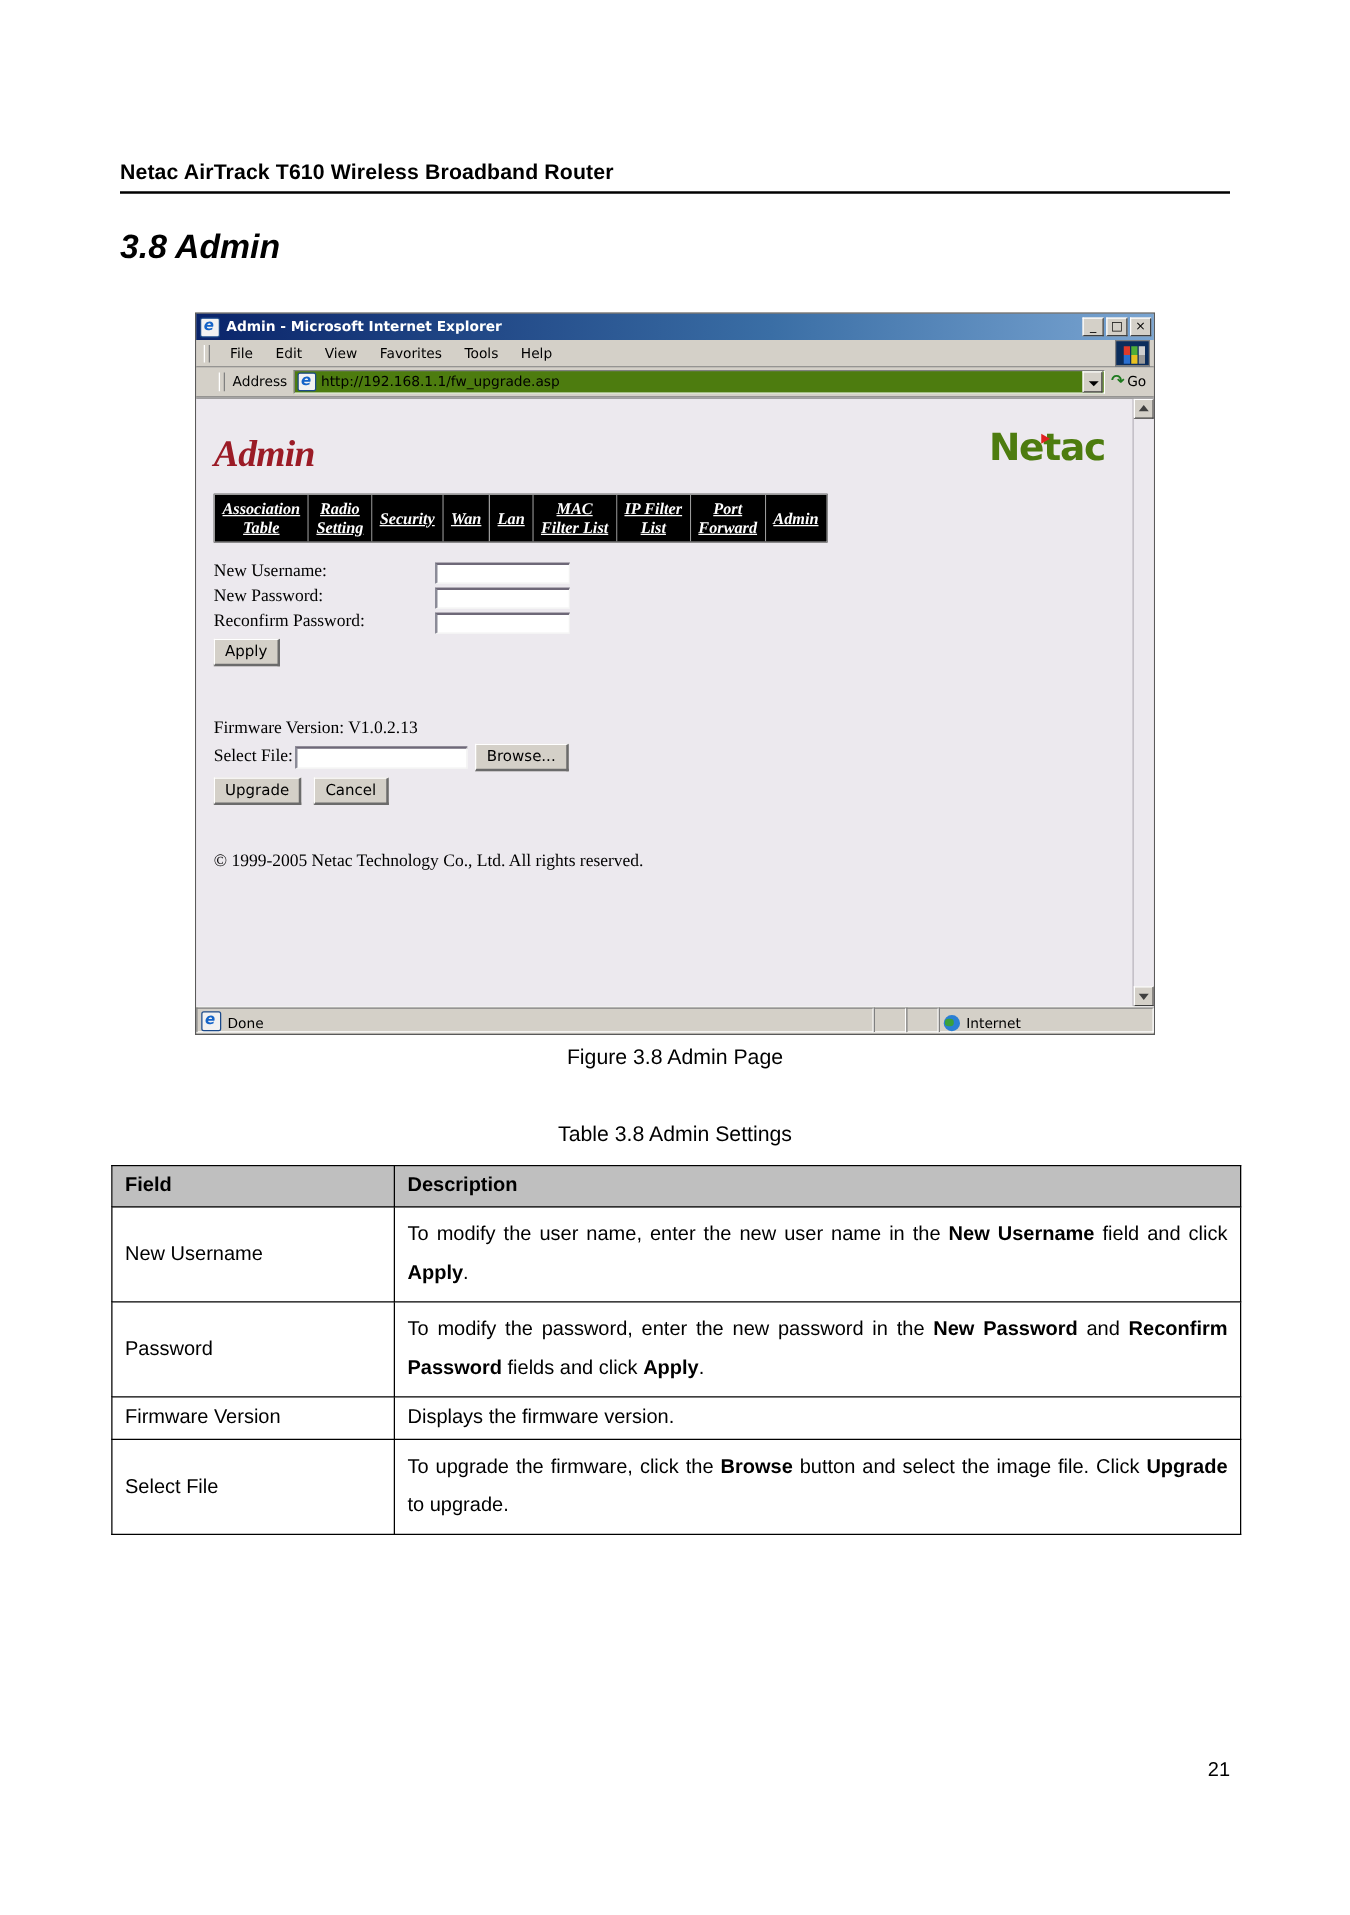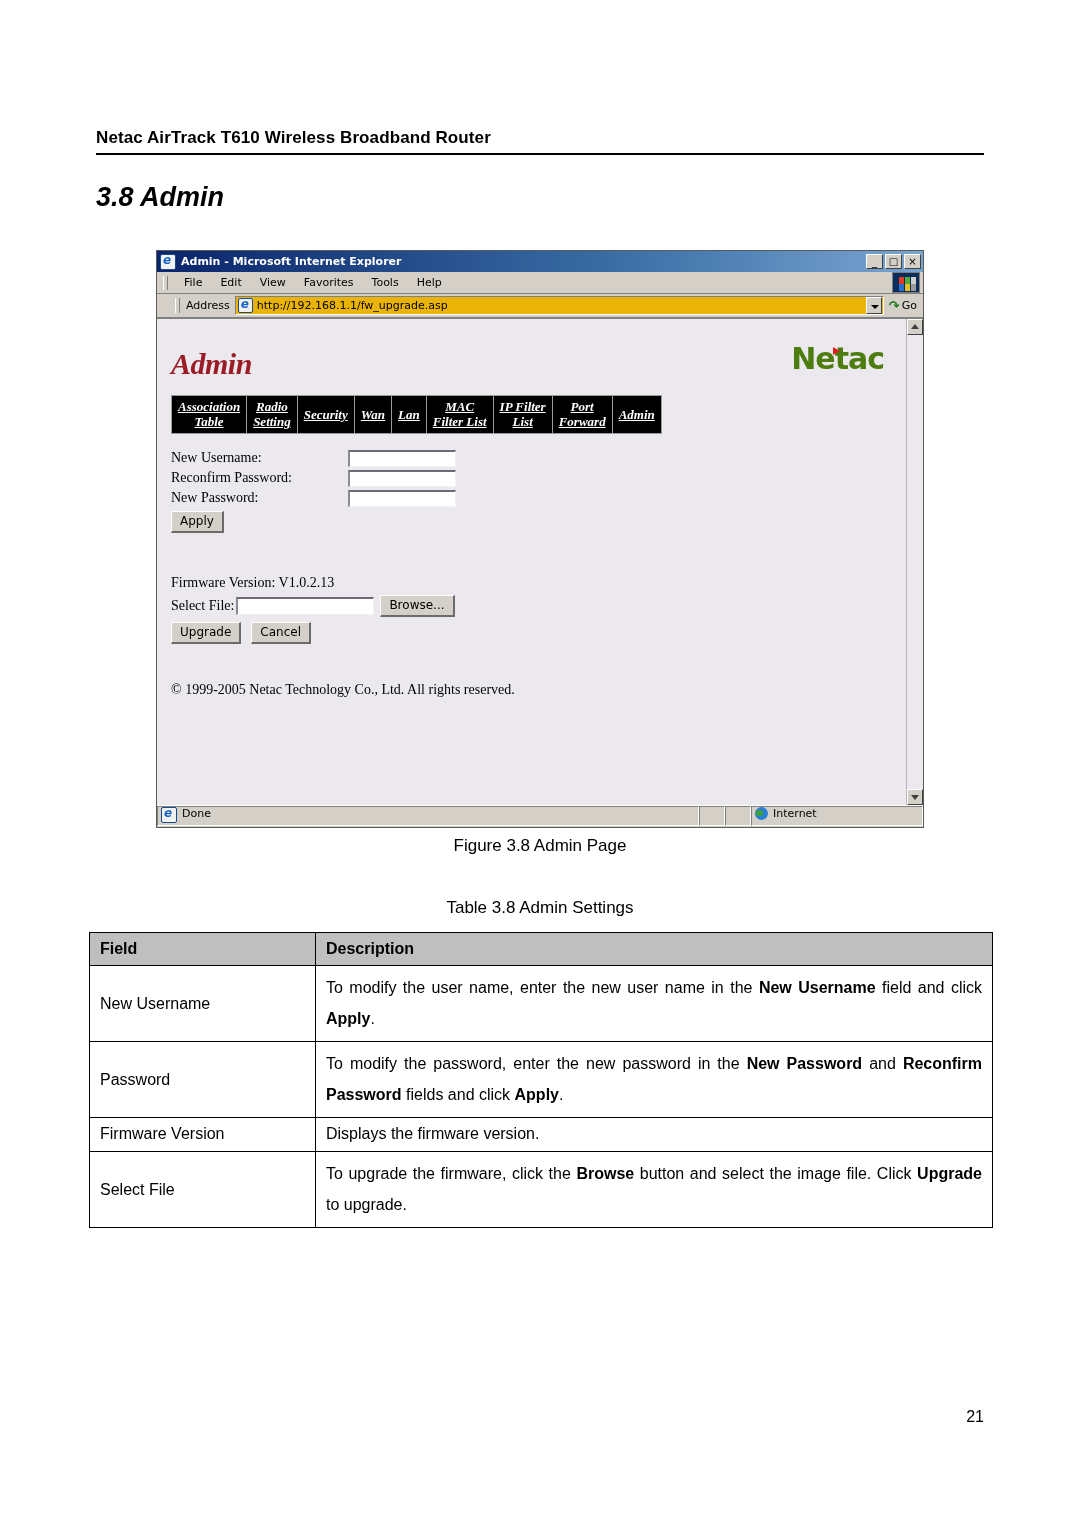--- a/index.html
+++ b/index.html
@@ -162,21 +162,21 @@
   .addrbar .agrip {
     width: 3px; height: 15px;
     border-left: 1px solid #fff;
     border-right: 1px solid #808080;
     margin-right: 6px;
   }
   .addrbar .alabel { font-size: 11px; margin-right: 5px; white-space: nowrap; }
   .addrfield {
     flex: 1 1 auto;
     height: 19px;
-    background: #eab308;
+    background: #4d7c0f;
     border-top: 1px solid #808080;
     border-left: 1px solid #808080;
     border-right: 1px solid #fff;
     border-bottom: 1px solid #fff;
     display: flex;
     align-items: center;
     padding: 0 0 0 2px;
     box-sizing: border-box;
     min-width: 0;
   }
@@ -380,21 +380,21 @@
     border-top: 1px solid #fff;
     box-sizing: border-box;
     font-family: "DejaVu Sans", sans-serif;
   }
   .stpanel {
     border-top: 1px solid #808080;
     border-left: 1px solid #808080;
     border-right: 1px solid #fff;
     border-bottom: 1px solid #fff;
     display: flex;
-    align-items: flex-start;
+    align-items: flex-end;
     padding: 0 3px;
     font-size: 11px;
     box-sizing: border-box;
   }
   .stpanel.grow { flex: 1 1 auto; min-width: 0; }
   .stpanel.small { width: 26px; }
   .stpanel.zone { width: 172px; }
   .globe {
     width: 13px; height: 13px;
     border-radius: 50%;
@@ -568,25 +568,25 @@
           <span>Admin</span>
         </div>
       </div>
 
       <div class="formarea">
         <div class="frow">
           <span class="flabel">New Username:</span>
           <span class="ftext"></span>
         </div>
         <div class="frow">
+          <span class="flabel">New Password:</span>
+          <span class="ftext"></span>
+        </div>
+        <div class="frow">
           <span class="flabel">Reconfirm Password:</span>
-          <span class="ftext"></span>
-        </div>
-        <div class="frow">
-          <span class="flabel">New Password:</span>
           <span class="ftext"></span>
         </div>
         <div class="apply-wrap">
           <span class="btn">Apply</span>
         </div>
       </div>
 
       <div class="fwblock">
         <div class="fwver">Firmware Version: V1.0.2.13</div>
         <div class="filerow">

